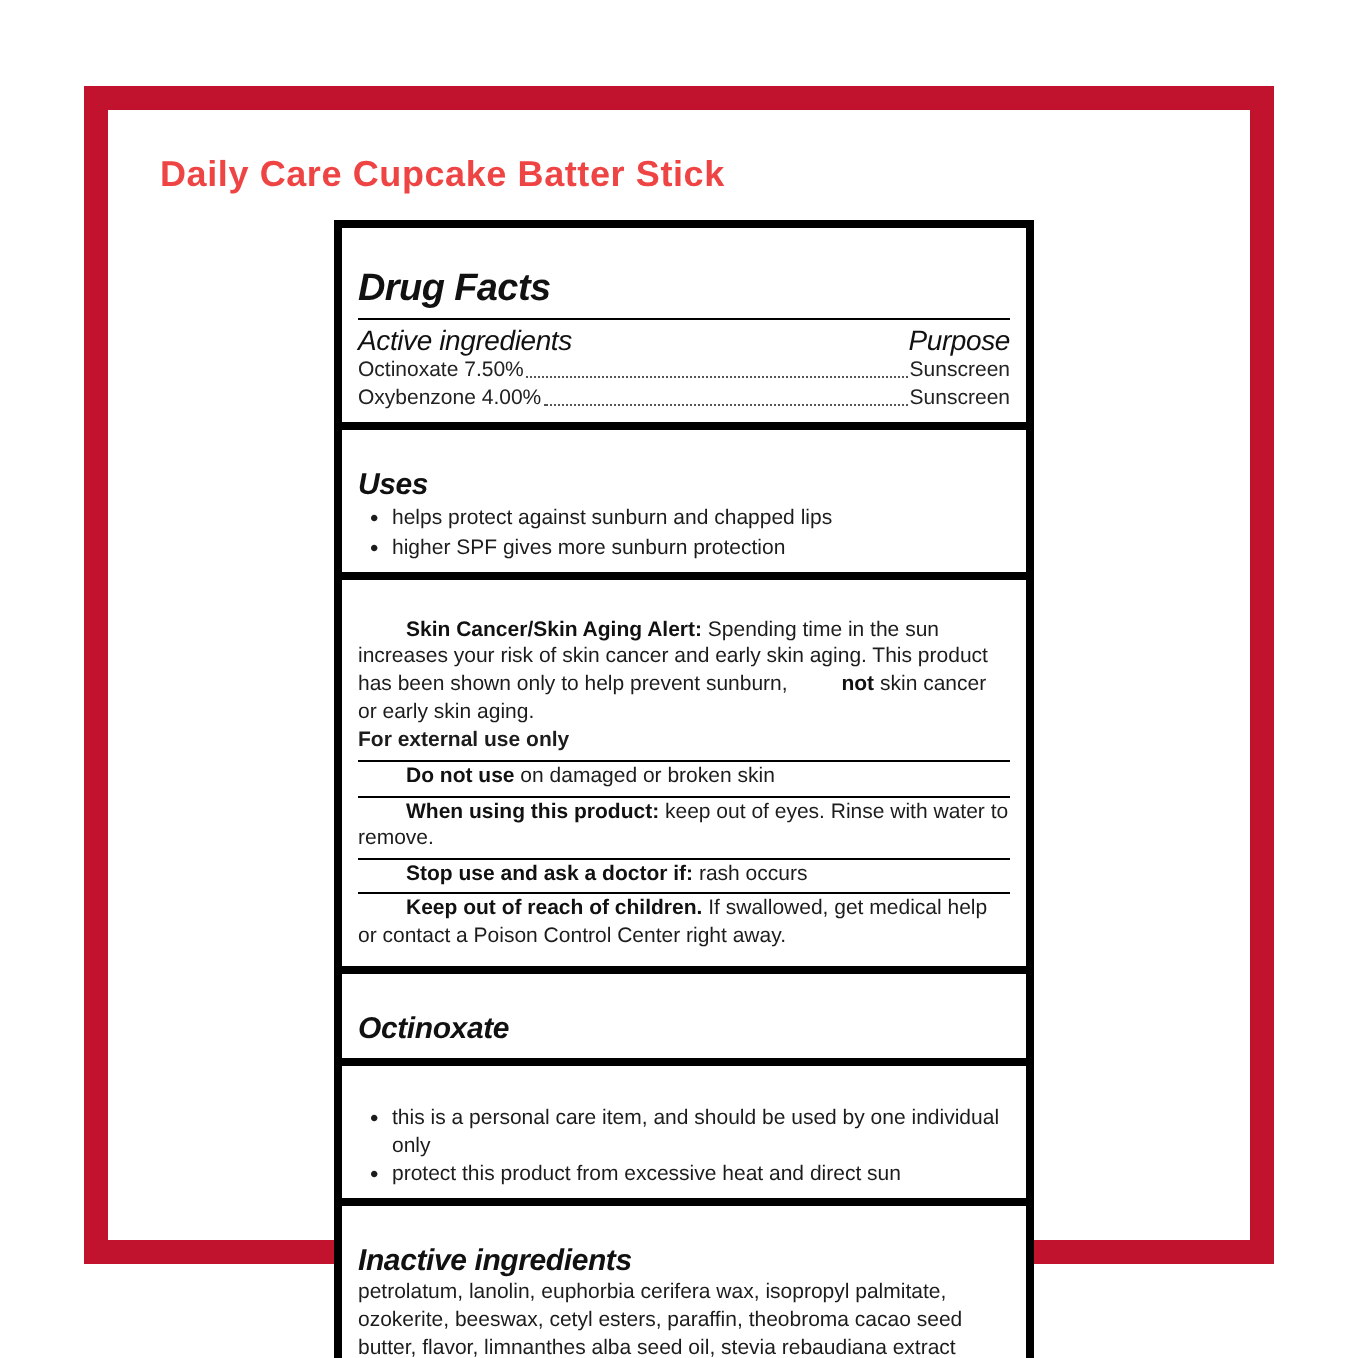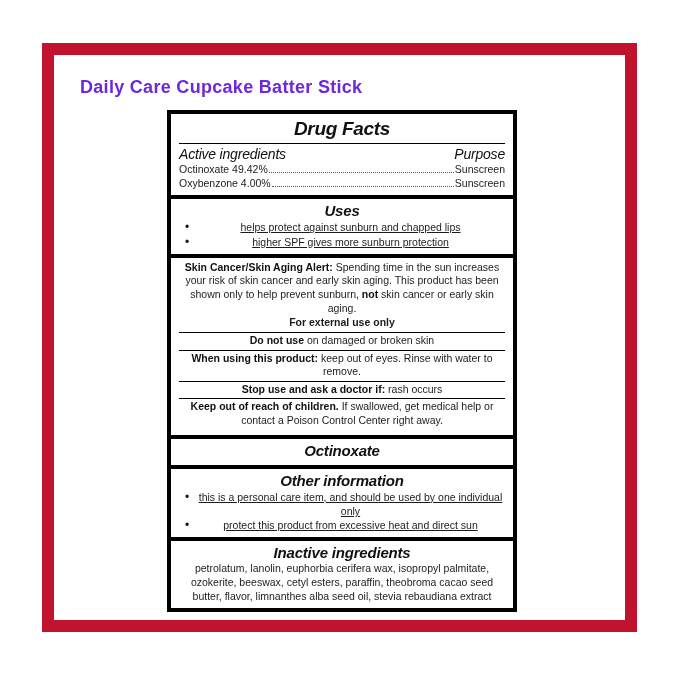--- a/index.html
+++ b/index.html
@@ -5,38 +5,38 @@
   :root { --frame-red: #C2132E; --ink: #111111; }
   * { margin: 0; padding: 0; box-sizing: border-box; }
   body { background: #ffffff; font-family: "Liberation Sans", "DejaVu Sans", sans-serif; }
   .canvas { position: relative; width: 679px; height: 679px; background: #ffffff; overflow: hidden; }
   .frame {
     position: absolute; left: 42px; top: 43px; width: 595px; height: 589px;
     border: 12px solid var(--frame-red); background: #ffffff;
   }
   .product-title {
     position: absolute; left: 80px; top: 77px;
-    font-size: 18px; font-weight: bold; color: #6d28d9; letter-spacing: 0.3px;
+    font-size: 18px; font-weight: bold; color: #ef4444; letter-spacing: 0.3px;
   }
   .dfbox {
     position: absolute; left: 167px; top: 110px; width: 350px;
     border: 4px solid #000; background: #fff; color: var(--ink);
   }
-  .sec { padding: 3px 8px 5px 8px; text-align: center; }
+  .sec { padding: 19px 8px 5px 8px; }
   .df-title { font-style: italic; font-weight: bold; font-size: 19px; letter-spacing: -0.3px; padding-top: 1px; }
   .hairline { border: 0; border-top: 1.5px solid #000; margin: 3px 0 2px 0; }
   .ai-head { display: flex; justify-content: space-between; font-style: italic; font-weight: normal; font-size: 14px; margin-top: 1px; letter-spacing: -0.2px; }
   .ing-row { display: flex; align-items: flex-end; font-size: 10.5px; line-height: 1.35; color: #222; }
   .leader { flex: 1; border-bottom: 1.5px dotted #555; margin: 0 1px 3px 1px; min-width: 10px; }
   .bar { height: 4px; background: #000; }
   .h2 { font-style: italic; font-weight: bold; font-size: 15px; letter-spacing: -0.2px; margin-bottom: 1px; }
   .body-txt { font-size: 10.5px; line-height: 1.3; color: #1c1c1c; }
-  .b { font-weight: bold; color: #111; }
+  .b { font-weight: bold; color: #111; margin-left: 24px; }
   ul.bul { list-style: none; }
-  ul.bul li { position: relative; padding-left: 17px; font-size: 10.5px; line-height: 1.35; color: #1c1c1c; text-decoration: underline; }
+  ul.bul li { position: relative; padding-left: 17px; font-size: 10.5px; line-height: 1.35; color: #1c1c1c; }
   ul.bul li::before { content: "\2022"; position: absolute; left: 6px; top: -1px; font-size: 12px; color: #1c1c1c; }
   ul.bul li.sub { padding-left: 30px; }
   ul.bul li.sub::before { left: 19px; }
   .stmt { font-size: 10.5px; line-height: 1.3; color: #1c1c1c; padding: 1px 0 2px 0; }
   .stmt.rule { border-bottom: 1.5px solid #000; }
   .ext { font-weight: bold; }
 </style>
 </head>
 <body>
 
@@ -48,21 +48,21 @@
   <div class="dfbox">
 
     <div class="sec">
       <div class="df-title">Drug Facts</div>
       <hr class="hairline">
       <div class="ai-head">
         <span>Active ingredients</span>
         <span>Purpose</span>
       </div>
       <div class="ing-row">
-        <span>Octinoxate 49.42%</span>
+        <span>Octinoxate 7.50%</span>
         <span class="leader"></span>
         <span>Sunscreen</span>
       </div>
       <div class="ing-row">
         <span>Oxybenzone 4.00%</span>
         <span class="leader"></span>
         <span>Sunscreen</span>
       </div>
     </div>
 
@@ -99,21 +99,20 @@
 
     <div class="bar"></div>
 
     <div class="sec">
       <div class="h2">Octinoxate</div>
     </div>
 
     <div class="bar"></div>
 
     <div class="sec">
-      <div class="h2">Other information</div>
       <ul class="bul">
         <li>this is a personal care item, and should be used by one individual only</li>
         <li>protect this product from excessive heat and direct sun</li>
       </ul>
     </div>
 
     <div class="bar"></div>
 
     <div class="sec">
       <div class="h2">Inactive ingredients</div>

